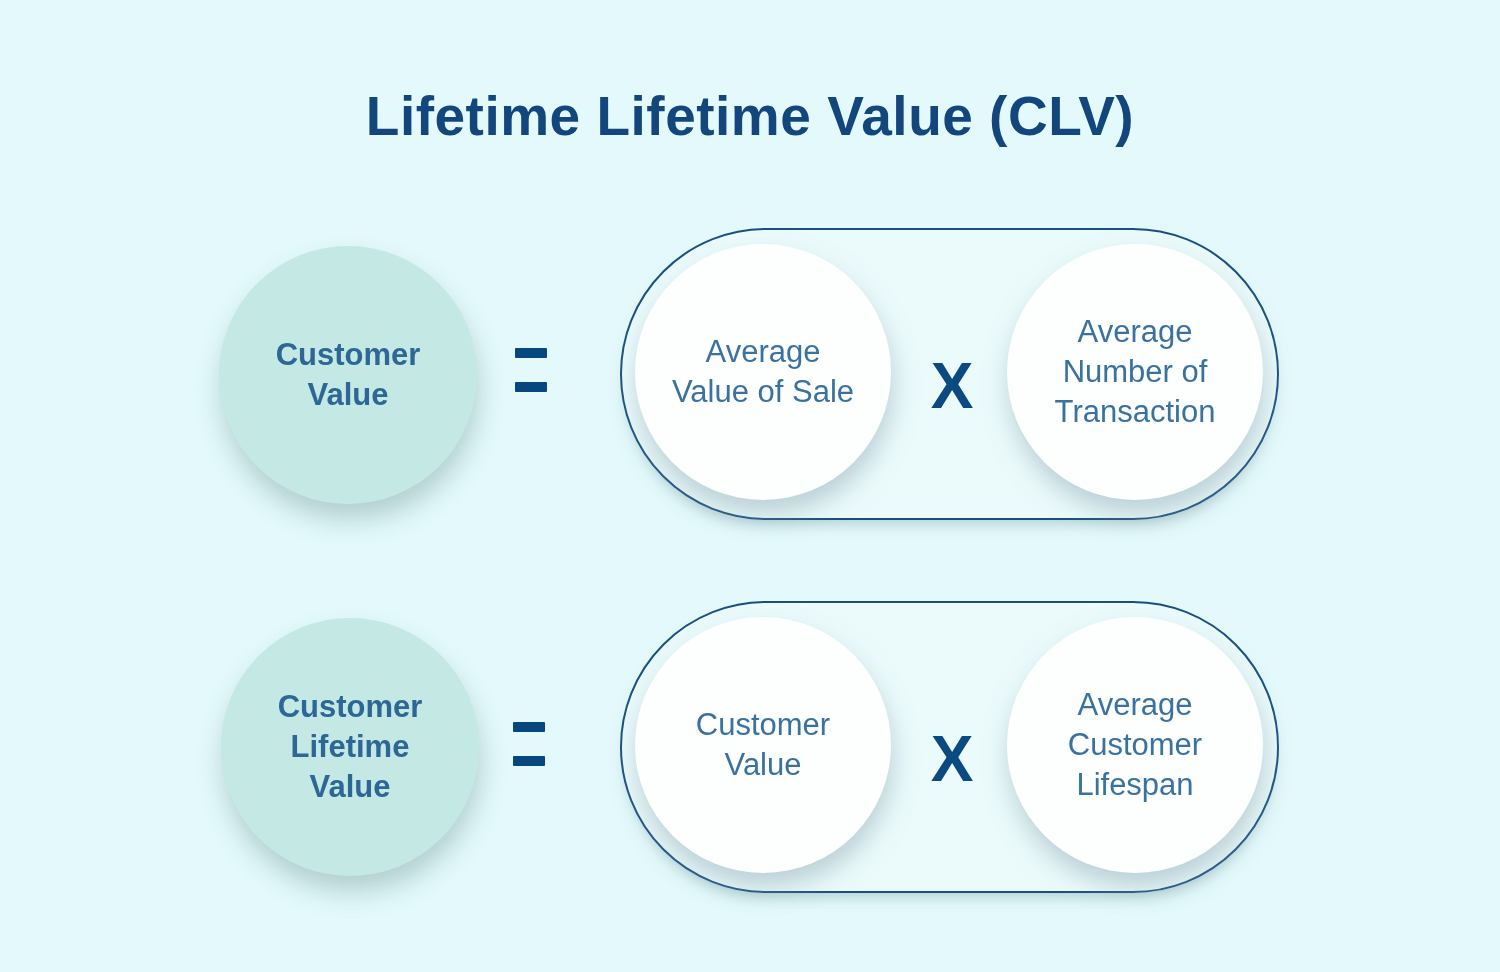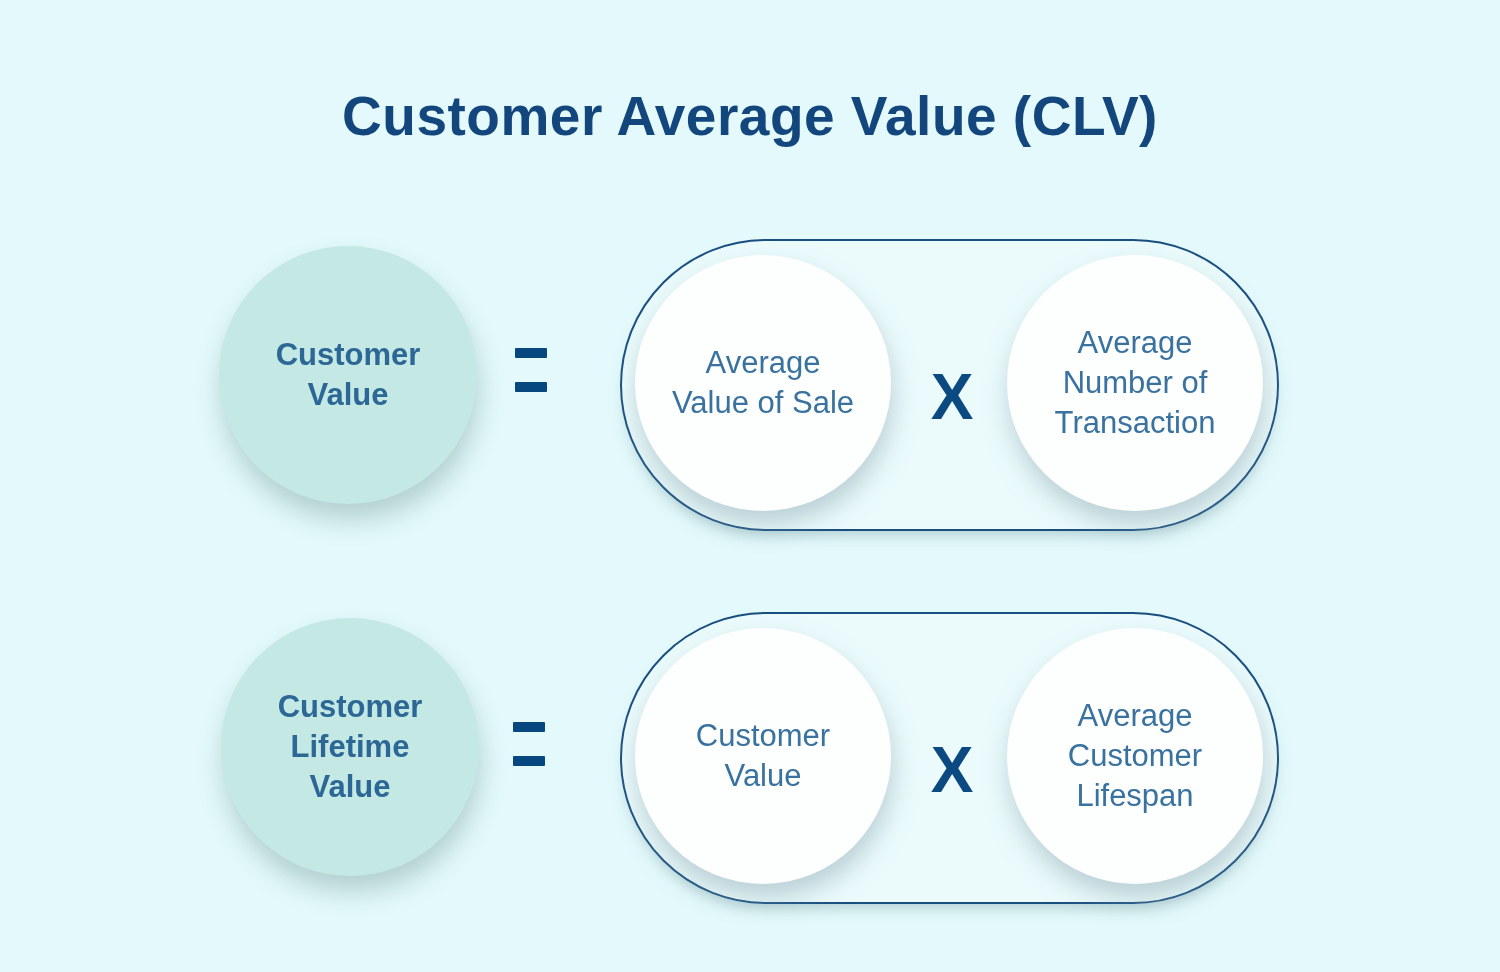--- a/index.html
+++ b/index.html
@@ -51,21 +51,20 @@
   }
 
   .pill {
     position: absolute;
     left: 620px;
     width: 655px; height: 288px;
     border: 2px solid #1A5080;
     border-radius: 146px;
     background: rgba(255, 255, 255, 0.30);
     box-shadow: 0 12px 14px -8px rgba(140, 175, 180, 0.55);
-    margin-top: 11px;
   }
   .pill.row1 { top: 228px; }
   .pill.row2 { top: 601px; }
 
   .white-circle {
     position: absolute;
     width: 256px; height: 256px;
     border-radius: 50%;
     background: #FDFEFE;
     box-shadow: 2px 14px 24px rgba(140, 168, 178, 0.5);
@@ -84,21 +83,21 @@
     width: 68px;
     text-align: center;
     font-size: 64px; line-height: 64px;
     font-weight: bold;
     color: #0B4A80;
   }
 </style>
 </head>
 <body>
 
-<div class="title">Customer Average Value (CLV)</div>
+<div class="title">Lifetime Lifetime Value (CLV)</div>
 
 <div class="teal-circle row1">Customer
 Value</div>
 
 <div class="equals row1" aria-label="=">
   <div class="bar"></div>
   <div class="bar"></div>
 </div>
 
 <div class="pill row1">

